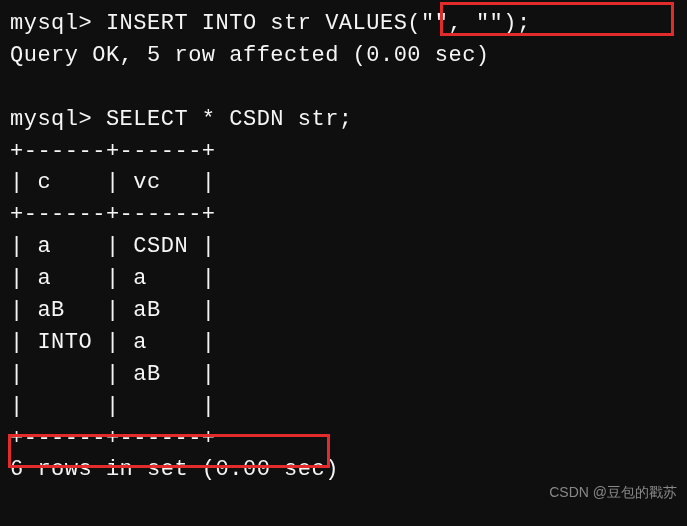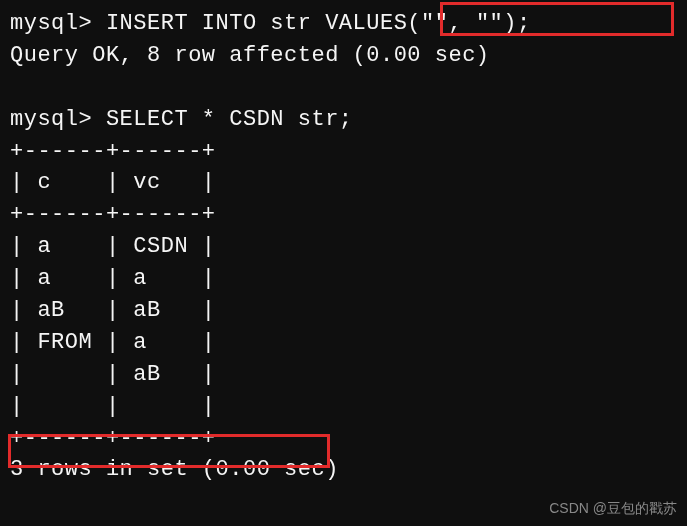--- a/index.html
+++ b/index.html
@@ -30,53 +30,53 @@
       position: absolute;
       border: 3px solid #e22b2b;
       top: 434px;
       left: 8px;
       width: 322px;
       height: 34px;
       pointer-events: none;
     }
     .watermark {
       position: absolute;
-      bottom: 8px;
+      bottom: 24px;
       right: 10px;
       font-size: 14px;
       color: #888;
       font-family: sans-serif;
       letter-spacing: 0;
     }
     .faint-wm {
       position: absolute;
       bottom: 60px;
       right: 80px;
       font-size: 16px;
       color: rgba(200,200,200,0.08);
       font-family: sans-serif;
       letter-spacing: 0;
     }
   </style>
 </head>
 <body>
 
 <div class="line"><span>mysql&gt;</span> <span>INSERT INTO str VALUES("", "");</span></div>
-<div class="line">Query OK, 8 row affected (0.00 sec)</div>
+<div class="line">Query OK, 5 row affected (0.00 sec)</div>
 <div class="line"> </div>
 <div class="line"><span>mysql&gt;</span> <span>SELECT * CSDN str;</span></div>
 <div class="line">+------+------+</div>
 <div class="line">| c    | vc   |</div>
 <div class="line">+------+------+</div>
 <div class="line">| a    | CSDN |</div>
 <div class="line">| a    | a    |</div>
 <div class="line">| aB   | aB   |</div>
-<div class="line">| FROM | a    |</div>
+<div class="line">| INTO | a    |</div>
 <div class="line">|      | aB   |</div>
 <div class="line">|      |      |</div>
 <div class="line">+------+------+</div>
-<div class="line">3 rows in set (0.00 sec)</div>
+<div class="line">6 rows in set (0.00 sec)</div>
 
 <div class="highlight-box1"></div>
 <div class="highlight-box2"></div>
 
 <div class="faint-wm"></div>
 <div class="watermark">CSDN @豆包的戳苏</div>
 
 </body></html>

